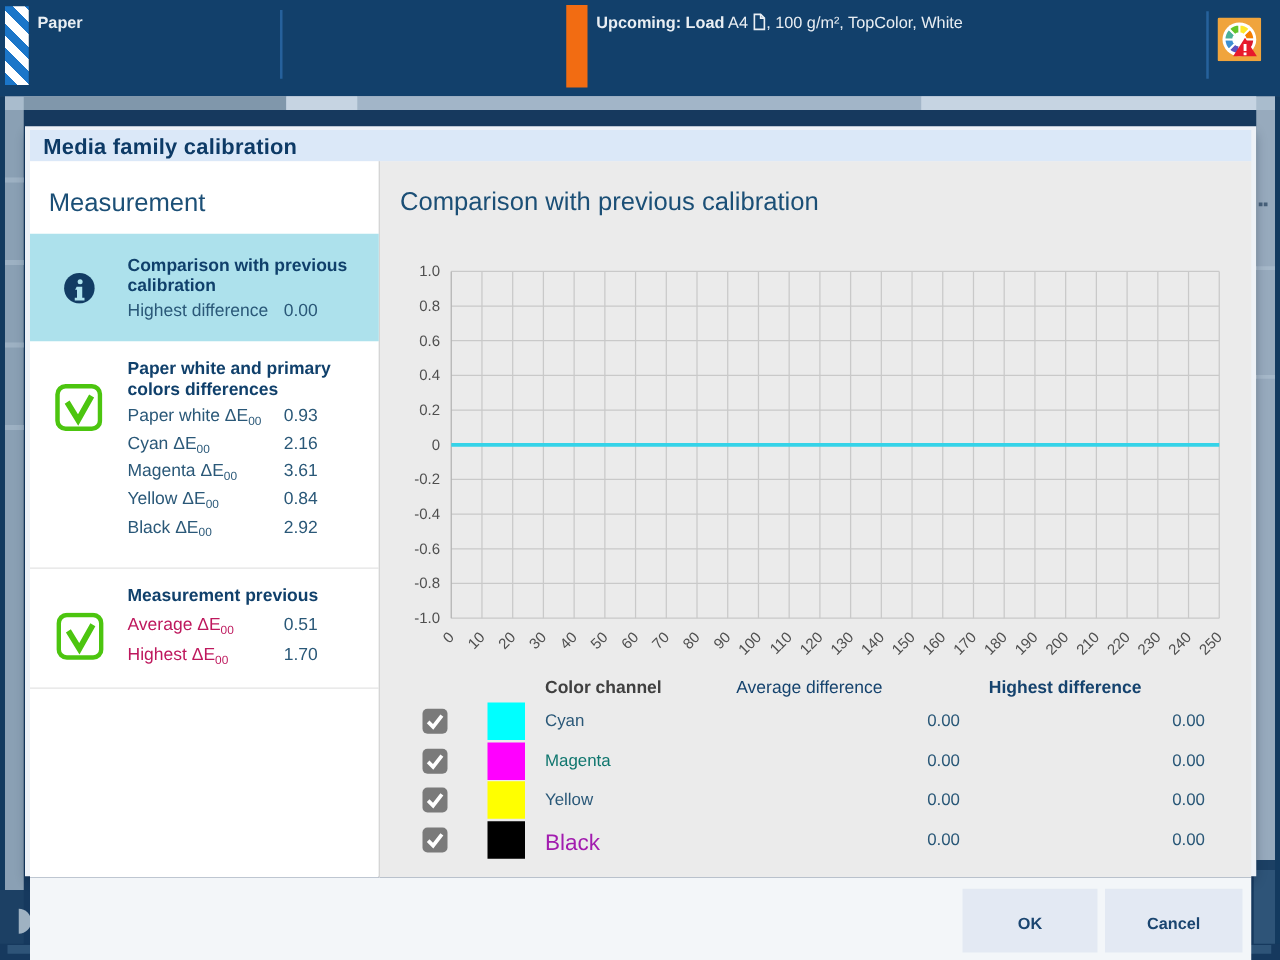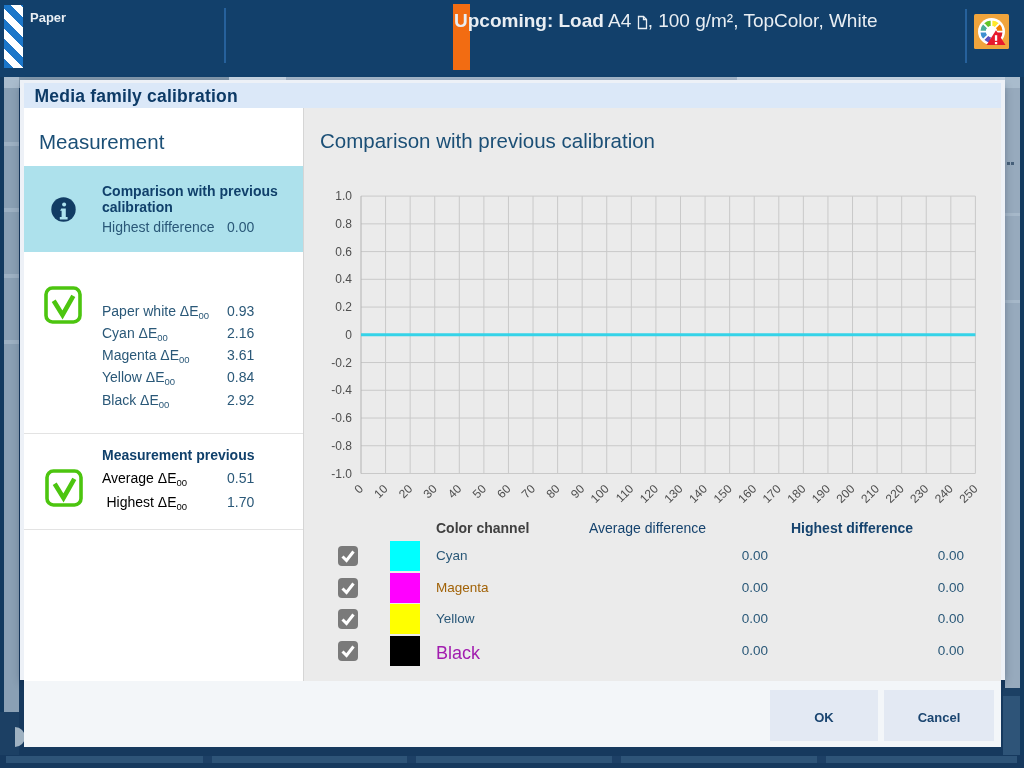--- a/index.html
+++ b/index.html
@@ -11,21 +11,21 @@
 <body>
 <div class="abs" style="left:0;top:0;width:1024px;height:768px;">
 
   <div class="abs" style="left:0;top:0;width:1024px;height:77px;background:#12406b;"></div>
 
   <div class="abs" style="left:4px;top:5px;width:19px;height:63px;background:repeating-linear-gradient(45deg,#1b76c9 0 7px,#ffffff 7px 14px);"></div>
   <div class="abs" style="left:30px;top:10px;font-size:13px;font-weight:bold;color:#e9eef3;">Paper</div>
   <div class="abs" style="left:224px;top:8px;width:2px;height:55px;background:#26619c;"></div>
 
   <div class="abs" style="left:453px;top:4px;width:17px;height:66px;background:#f26c12;"></div>
-  <div class="abs" style="left:454px;top:10px;font-size:19px;color:#e9eef3;"><b>Upcoming: Load</b> A4&nbsp;<svg width="11" height="15" viewBox="0 0 11 15" style="vertical-align:-3px">
+  <div class="abs" style="left:477px;top:10px;font-size:13px;color:#e9eef3;"><b>Upcoming: Load</b> A4&nbsp;<svg width="11" height="15" viewBox="0 0 11 15" style="vertical-align:-3px">
         <path d="M1.5 1.5 H6.5 L9.5 4.5 V13.5 H1.5 Z" fill="none" stroke="#e9eef3" stroke-width="1.3"></path>
         <path d="M6.5 1.5 V4.5 H9.5" fill="none" stroke="#e9eef3" stroke-width="1.3"></path>
       </svg>, 100 g/m², TopColor, White</div>
   <div class="abs" style="left:965px;top:9px;width:2px;height:54px;background:#26619c;"></div>
 
   <svg class="abs" style="left:974px;top:14px;" width="35" height="35" viewBox="0 0 35 35">
     <rect x="0" y="0" width="35" height="35" rx="1.5" fill="#f0a43c"></rect>
     <circle cx="17.5" cy="17.5" r="13.5" fill="#ffffff"></circle>
     <g>
 
@@ -72,21 +72,21 @@
   <div class="abs" style="left:1003px;top:688px;width:17px;height:80px;background:#1c4064;"></div>
   <div class="abs" style="left:1003px;top:696px;width:17px;height:61px;background:#2e5478;"></div>
 
   <div class="abs" style="left:0;top:755px;width:1024px;height:13px;background:#16395e;"></div>
   <div class="abs" style="left:6px;top:756px;width:1011px;height:7px;background:#2e5478;"></div>
   <div class="abs" style="left:203px;top:756px;width:9px;height:7px;background:#1d4066;"></div>
   <div class="abs" style="left:407px;top:756px;width:9px;height:7px;background:#1d4066;"></div>
   <div class="abs" style="left:612px;top:756px;width:9px;height:7px;background:#1d4066;"></div>
   <div class="abs" style="left:817px;top:756px;width:9px;height:7px;background:#1d4066;"></div>
 
-  <div class="abs" style="left:20px;top:80px;width:985px;height:600px;background:#edf1f7;box-shadow:0 4px 9px -2px rgba(10,25,50,0.45);">
+  <div class="abs" style="left:20px;top:101px;width:985px;height:600px;background:#edf1f7;box-shadow:0 4px 9px -2px rgba(10,25,50,0.45);">
 
     <div class="abs" style="left:4px;top:3px;width:977px;height:25px;background:#dbe8f8;"></div>
     <div class="abs" style="left:14.6px;top:6px;font-size:17.5px;letter-spacing:0.2px;font-weight:bold;color:#0d3a66;">Media family calibration</div>
 
     <div class="abs" style="left:4px;top:28px;width:279px;height:573px;background:#ffffff;"></div>
 
     <div class="abs" style="left:283px;top:28px;width:698px;height:573px;background:#ebebeb;border-left:1px solid #d5d5d5;"></div>
 
     <div class="abs" style="left:4px;top:601px;width:977px;height:66px;background:#f3f6f9;"></div>
 
@@ -99,30 +99,31 @@
       <path d="M10.3 11.4 h4.5 v8.7 h1.8 v2.3 H8.8 v-2.3 h1.8 v-6.4 h-1.5 z" fill="#aee3ef"></path>
     </svg>
     <div class="abs" style="left:82px;top:102.8px;width:190px;font-size:14px;line-height:16.2px;font-weight:bold;color:#10406b;">Comparison with previous calibration</div>
     <div class="abs" style="left:82px;top:138.5px;font-size:14px;line-height:16px;color:#2a5878;">Highest difference</div>
     <div class="abs" style="left:207px;top:138.5px;font-size:14px;line-height:16px;color:#2a5878;">0.00</div>
 
     <svg class="abs" style="left:23.5px;top:205.5px;" width="38" height="38" viewBox="0 0 38 38">
       <rect x="2" y="2" width="34" height="34" rx="6.5" fill="#fff" stroke="#4cc50f" stroke-width="3.6"></rect>
       <path d="M9.7 14.7 L18.5 29 L29.3 9.8" fill="none" stroke="#4cc50f" stroke-width="4.6"></path>
     </svg>
+    <div class="abs" style="left:82px;top:184.5px;width:190px;font-size:14px;line-height:17px;font-weight:bold;color:#10406b;">Paper white and primary colors differences</div>
     <div class="abs" style="left:82px;top:219.5px;font-size:14px;line-height:22.3px;color:#2a5878;">Paper white ΔE<span style="font-size:9.5px;line-height:0;position:relative;top:3px;">00</span><br>Cyan ΔE<span style="font-size:9.5px;line-height:0;position:relative;top:3px;">00</span><br>Magenta ΔE<span style="font-size:9.5px;line-height:0;position:relative;top:3px;">00</span><br>Yellow ΔE<span style="font-size:9.5px;line-height:0;position:relative;top:3px;">00</span><br>Black ΔE<span style="font-size:9.5px;line-height:0;position:relative;top:3px;">00</span></div>
     <div class="abs" style="left:207px;top:219.5px;font-size:14px;line-height:22.3px;color:#2a5878;">0.93<br>2.16<br>3.61<br>0.84<br>2.92</div>
     <div class="abs" style="left:4px;top:353px;width:279px;height:1px;background:#e3e3e3;"></div>
 
     <svg class="abs" style="left:24.5px;top:389px;" width="38" height="38" viewBox="0 0 38 38">
       <rect x="2" y="2" width="34" height="34" rx="6.5" fill="#fff" stroke="#4cc50f" stroke-width="3.6"></rect>
       <path d="M9.7 14.7 L18.5 29 L29.3 9.8" fill="none" stroke="#4cc50f" stroke-width="4.6"></path>
     </svg>
     <div class="abs" style="left:82px;top:366.9px;font-size:14px;line-height:17px;font-weight:bold;color:#10406b;">Measurement previous</div>
-    <div class="abs" style="left:82px;top:387.4px;font-size:14px;line-height:23.6px;color:#000000;text-align:right;">Average ΔE<span style="font-size:9.5px;line-height:0;position:relative;top:3px;">00</span><br>Highest ΔE<span style="font-size:9.5px;line-height:0;position:relative;top:3px;">00</span></div>
+    <div class="abs" style="left:82px;top:387.4px;font-size:14px;line-height:23.6px;color:#be185d;">Average ΔE<span style="font-size:9.5px;line-height:0;position:relative;top:3px;">00</span><br>Highest ΔE<span style="font-size:9.5px;line-height:0;position:relative;top:3px;">00</span></div>
     <div class="abs" style="left:207px;top:387.4px;font-size:14px;line-height:23.6px;color:#2a5878;">0.51<br>1.70</div>
     <div class="abs" style="left:4px;top:449px;width:279px;height:1px;background:#e3e3e3;"></div>
 
     <div class="abs" style="left:300px;top:49px;font-size:20.5px;color:#1b4f76;">Comparison with previous calibration</div>
 
     <svg class="abs" style="left:284px;top:28px;" width="697" height="400" viewBox="0 0 697 400">
       <g id="chart">
           <line x1="57" y1="88.1" x2="671.4" y2="88.1" stroke="#c9c9c9" stroke-width="1"></line>
           <text x="48" y="92.1" text-anchor="end" font-size="12" fill="#4f4f4f">1.0</text>
           <line x1="57" y1="115.83999999999999" x2="671.4" y2="115.83999999999999" stroke="#c9c9c9" stroke-width="1"></line>
@@ -212,21 +213,21 @@
         </svg>
         <div class="abs" style="left:370px;top:460.79999999999995px;width:30px;height:30px;background:#00ffff;"></div>
         <div class="abs" style="left:416px;top:467.79999999999995px;font-size:13.5px;color:#2a5878;">Cyan</div>
         <div class="abs" style="left:648px;top:467.79999999999995px;width:100px;text-align:right;font-size:13.5px;color:#2a5878;">0.00</div>
         <div class="abs" style="left:844px;top:467.79999999999995px;width:100px;text-align:right;font-size:13.5px;color:#2a5878;">0.00</div>
         <div class="abs" style="left:318px;top:497.5999999999999px;width:20px;height:20px;background:#7a7a7a;border-radius:4px;"></div>
         <svg class="abs" style="left:318px;top:497.5999999999999px;" width="20" height="20">
           <path d="M4.5 10.5 L8.5 14.5 L15.5 5.5" fill="none" stroke="#fff" stroke-width="3"></path>
         </svg>
         <div class="abs" style="left:370px;top:492.5999999999999px;width:30px;height:30px;background:#ff00ff;"></div>
-        <div class="abs" style="left:416px;top:499.5999999999999px;font-size:13.5px;color:#a16207;">Magenta</div>
+        <div class="abs" style="left:416px;top:499.5999999999999px;font-size:13.5px;color:#0f766e;">Magenta</div>
         <div class="abs" style="left:648px;top:499.5999999999999px;width:100px;text-align:right;font-size:13.5px;color:#2a5878;">0.00</div>
         <div class="abs" style="left:844px;top:499.5999999999999px;width:100px;text-align:right;font-size:13.5px;color:#2a5878;">0.00</div>
         <div class="abs" style="left:318px;top:529.4px;width:20px;height:20px;background:#7a7a7a;border-radius:4px;"></div>
         <svg class="abs" style="left:318px;top:529.4px;" width="20" height="20">
           <path d="M4.5 10.5 L8.5 14.5 L15.5 5.5" fill="none" stroke="#fff" stroke-width="3"></path>
         </svg>
         <div class="abs" style="left:370px;top:524.4px;width:30px;height:30px;background:#ffff00;"></div>
         <div class="abs" style="left:416px;top:531.4px;font-size:13.5px;color:#2a5878;">Yellow</div>
         <div class="abs" style="left:648px;top:531.4px;width:100px;text-align:right;font-size:13.5px;color:#2a5878;">0.00</div>
         <div class="abs" style="left:844px;top:531.4px;width:100px;text-align:right;font-size:13.5px;color:#2a5878;">0.00</div>

